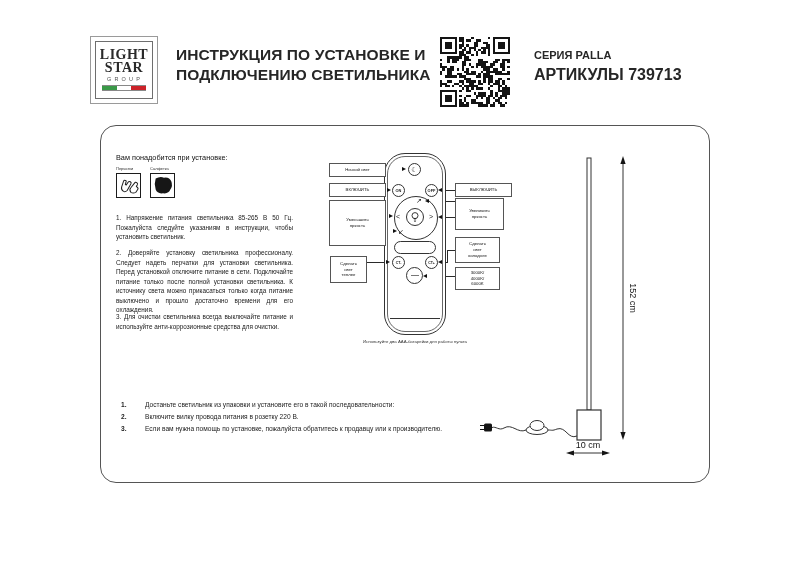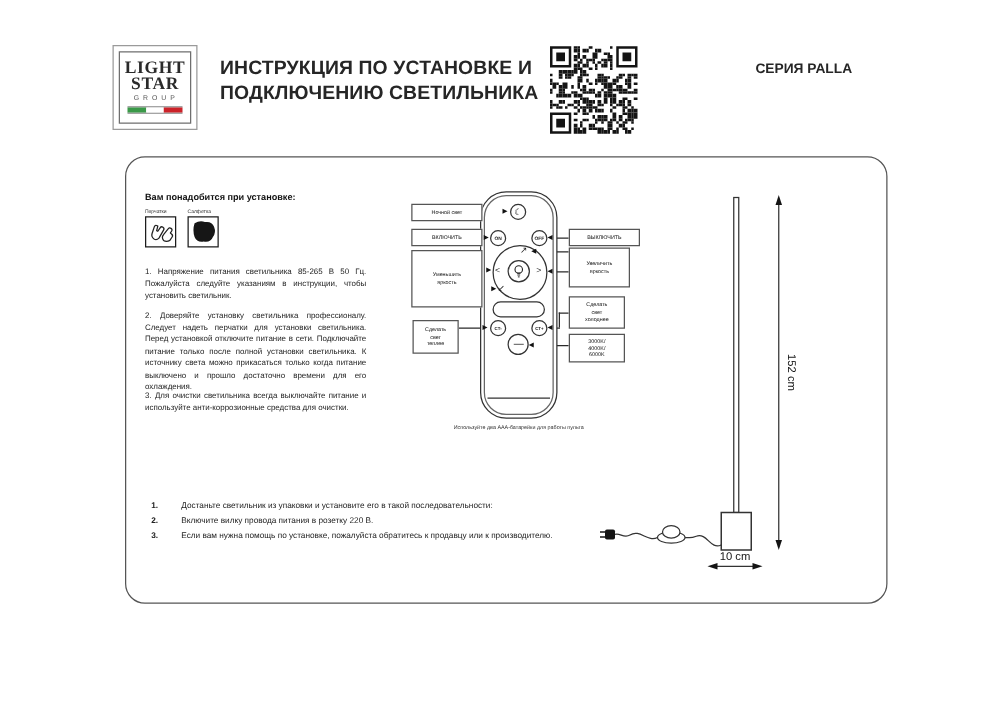--- a/index.html
+++ b/index.html
@@ -16,30 +16,30 @@
              line-height:.92;letter-spacing:.5px;color:#2a2a2a;}
   .logo-group{font-size:5.5px;letter-spacing:3.2px;color:#555;margin:2px 0 3px 2px;}
   .flag{display:flex;width:44px;height:4px;border-top:1px solid #888;border-bottom:1px solid #888;}
   .flag i{flex:1;}
   .title{left:176px;top:45px;width:260px;font-size:15.5px;font-weight:bold;
          line-height:1.3;color:#262626;letter-spacing:.1px;}
   .qr{left:440px;top:37px;width:70px;height:70px;background:#fff;}
   .qr i{position:absolute;width:2.4px;height:2.4px;background:#141414;}
   .finder{position:absolute;width:16.8px;height:16.8px;border:2.4px solid #141414;box-sizing:border-box;}
   .finder:after{content:"";position:absolute;inset:2.6px;background:#141414;}
-  .series-wrap{left:548px;top:49px;width:190px;text-align:center;}
+  .series-wrap{left:534px;top:49px;width:190px;}
   .series{font-size:11px;font-weight:bold;color:#262626;}
   .articles{font-size:16px;font-weight:bold;color:#262626;margin-top:5px;}
 
   
   .panel{left:100px;top:125px;width:608px;height:356px;border:1.2px solid #555;
          border-radius:16px;background:#fff;}
 
   
-  .needs-h{left:116px;top:153px;width:190px;font-size:7.3px;font-weight:bold;color:#111;}
+  .needs-h{left:116px;top:153px;width:190px;font-size:7.3px;font-weight:normal;color:#111;}
   .tools{left:116px;top:166px;display:flex;gap:9px;}
   .tool{display:flex;flex-direction:column;}
   .tool-label{font-size:4px;color:#333;margin-bottom:1.5px;}
   .tool-box{width:25px;height:25px;border:1.6px solid #1c1c1c;box-sizing:border-box;
             display:flex;align-items:center;justify-content:center;background:#fff;}
   .para{left:116px;width:177px;font-size:6.35px;line-height:1.5;color:#222;text-align:justify;}
   .p1{top:213px;} .p2{top:248px;} .p3{top:312px;}
 
   
   .remote{left:384px;top:153px;width:62px;height:182px;border:1.2px solid #333;
@@ -415,20 +415,21 @@
       <i style="left:43.199999999999996px;top:67.2px"></i>
       <i style="left:45.6px;top:67.2px"></i>
       <i style="left:50.4px;top:67.2px"></i>
       <i style="left:52.8px;top:67.2px"></i>
       <i style="left:60px;top:67.2px"></i>
       <i style="left:62.4px;top:67.2px"></i>
     </div>
 
   <div class="abs series-wrap">
     <div class="series">СЕРИЯ PALLA</div>
+    <div class="articles">АРТИКУЛЫ 739713</div>
   </div>
 
   <div class="abs panel"></div>
 
   <div class="abs needs-h">Вам понадобится при установке:</div>
 
   <div class="abs tools">
     <div class="tool">
       <span class="tool-label">Перчатки</span>
       <span class="tool-box">

